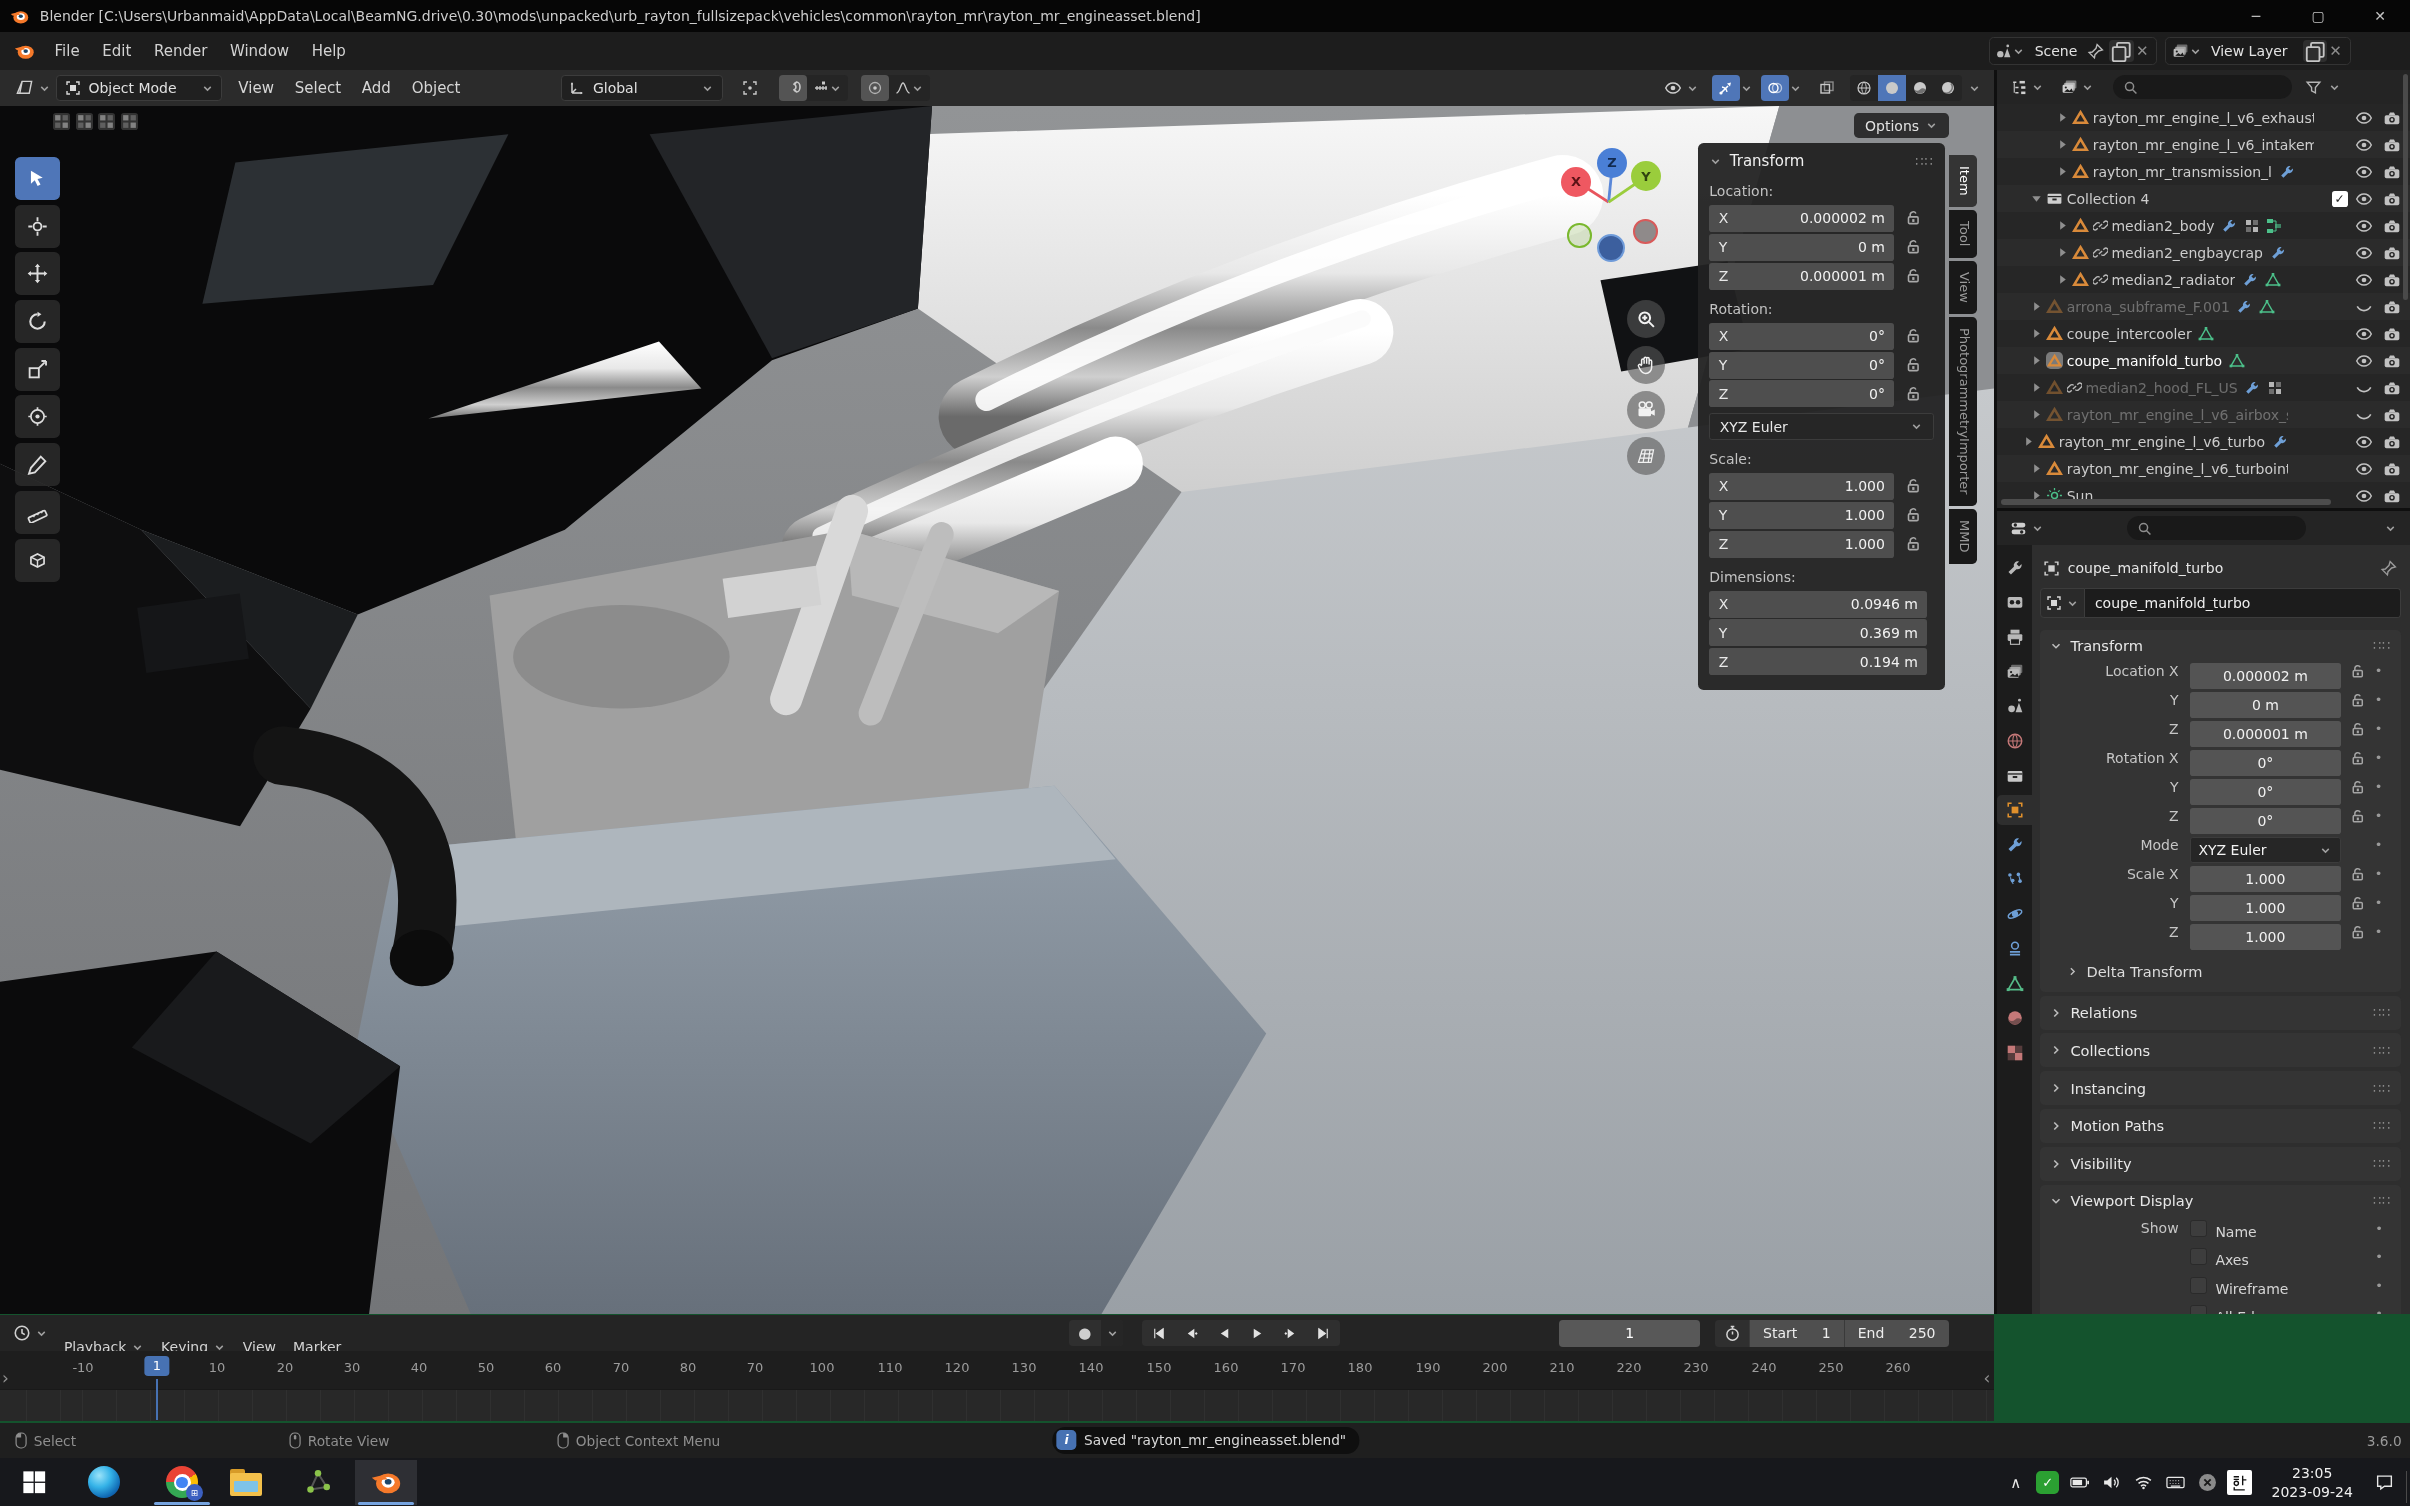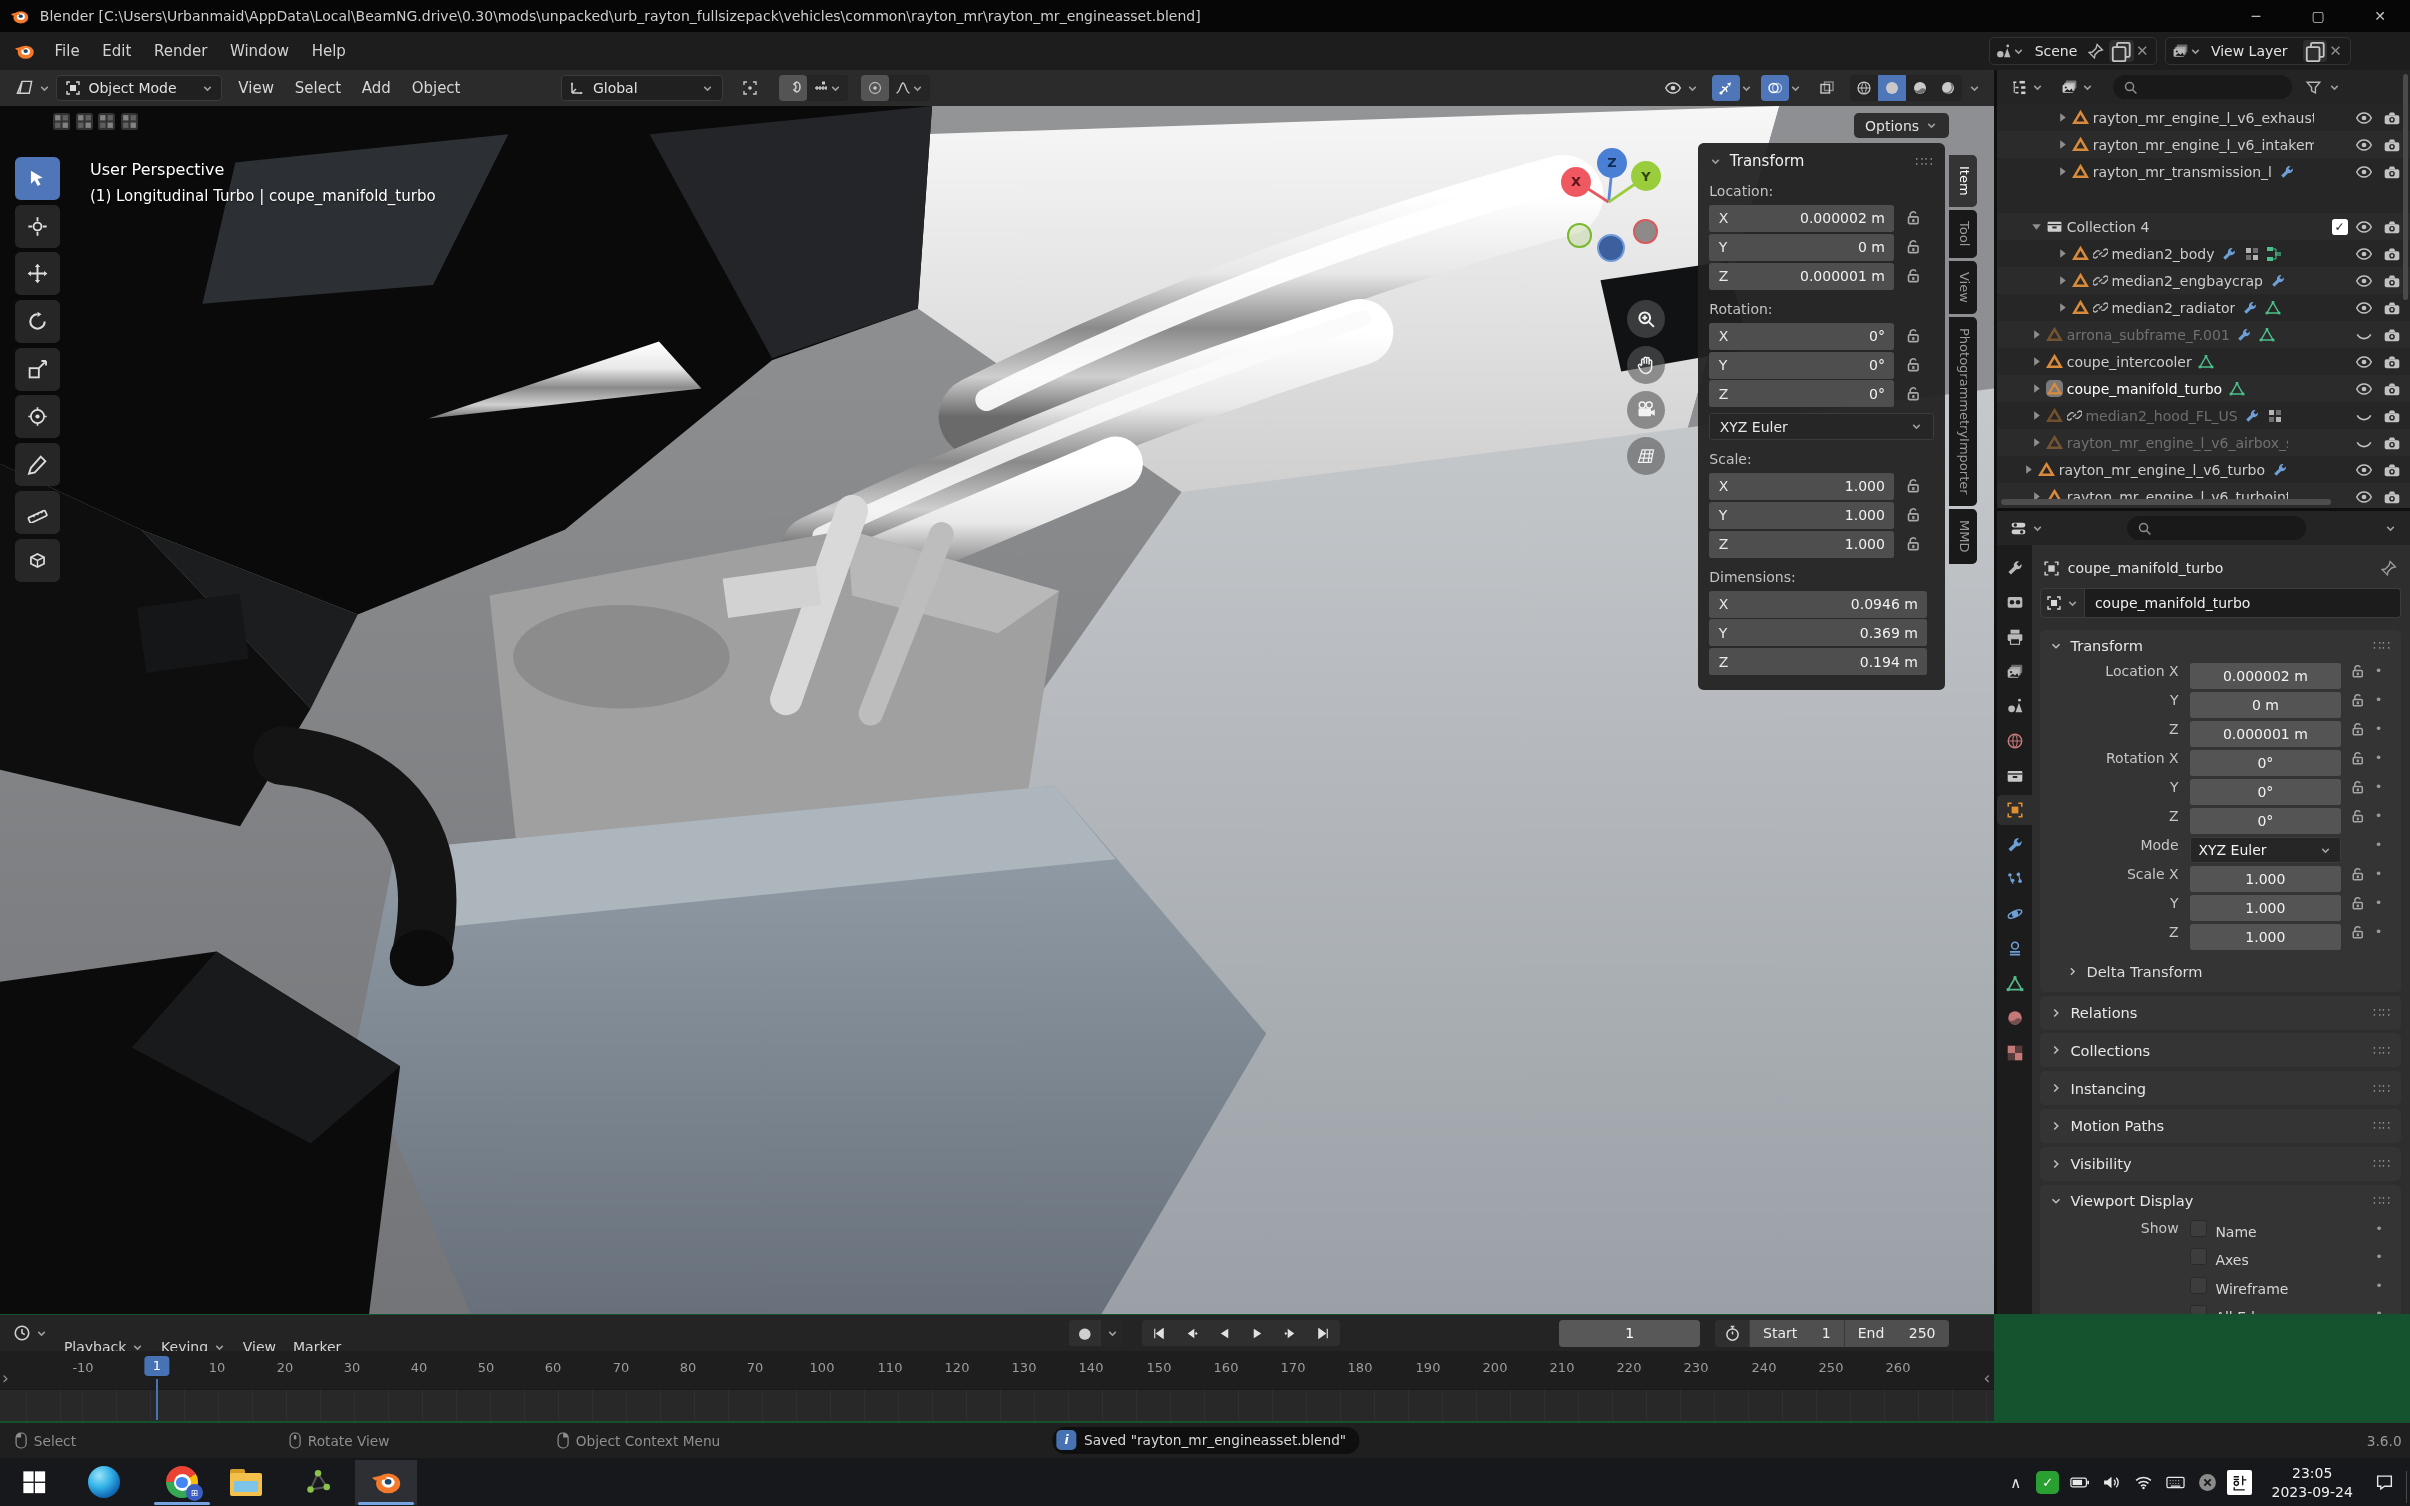--- a/index.html
+++ b/index.html
@@ -519,24 +519,20 @@
 
       <div class="vp-options">
         <span>Options</span>
         <span class="ico chev" id="c10">
             <svg viewBox="0 0 16 16">
               <path d="m4 6 4 4 4-4" stroke="currentColor" fill="none" stroke-width="1.8"></path>
             </svg>
           </span>
       </div>
 
-      <div class="vp-overlay">
-        <div class="l1">User Perspective</div>
-        <div class="l2">(1) Longitudinal Turbo | coupe_manifold_turbo</div>
-      </div>
 
       <div class="vp-minis">
         <span class="vp-mini ico" id="m1">
             <svg viewBox="0 0 16 16">
               <rect x="2" y="2" width="5" height="5" fill="currentColor" opacity=".9"></rect>
               <rect x="9" y="2" width="5" height="5" fill="currentColor" opacity=".5"></rect>
               <rect x="2" y="9" width="5" height="5" fill="currentColor" opacity=".5"></rect>
               <rect x="9" y="9" width="5" height="5" fill="currentColor" opacity=".9"></rect>
             </svg>
           </span>
@@ -1001,21 +997,21 @@
               </span>
               <span class="ico ol-cam">
                 <svg viewBox="0 0 16 16">
                   <path d="M5 5.5 6.2 3h3.6L11 5.5" fill="currentColor"></path>
                   <rect x="1.5" y="5.5" width="13" height="8" rx="1.5" fill="currentColor"></rect>
                   <circle cx="8" cy="9.5" r="2.5" fill="#262626"></circle>
                   <circle cx="8" cy="9.5" r="1.2" fill="currentColor"></circle>
                 </svg>
               </span>
             </div>
-            <div class="ol-row alt" style="padding-left: 32px; margin-top: 28px;">
+            <div class="ol-row alt" style="padding-left: 32px;">
               <span class="ico exp">
                 <svg viewBox="0 0 16 16">
                   <path d="M3.5 5.5h9L8 11.5z" fill="currentColor"></path>
                 </svg>
               </span>
               <span class="ico obj-ic" style="color: rgb(207, 207, 207);">
                 <svg viewBox="0 0 16 16">
                   <rect x="1.5" y="3.5" width="13" height="9.5" rx="1" fill="currentColor"></rect>
                   <path d="M1.5 6.2h13" stroke="#262626" stroke-width="1.2"></path>
                   <rect x="6" y="8" width="4" height="1.8" fill="#262626"></rect>

